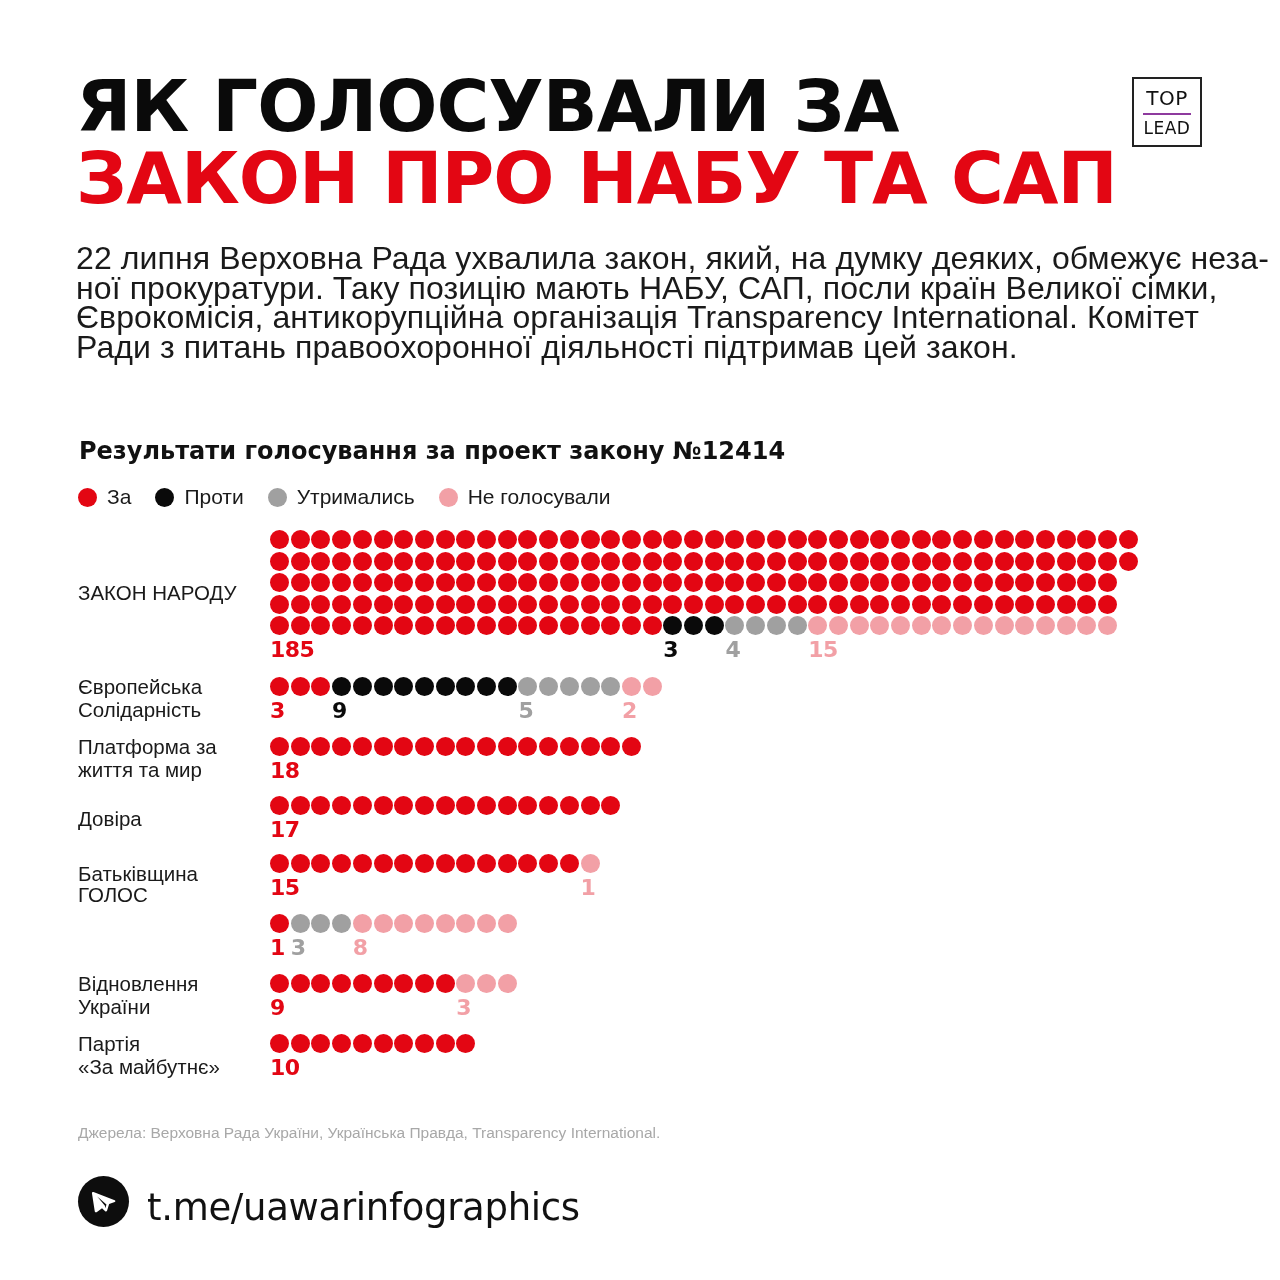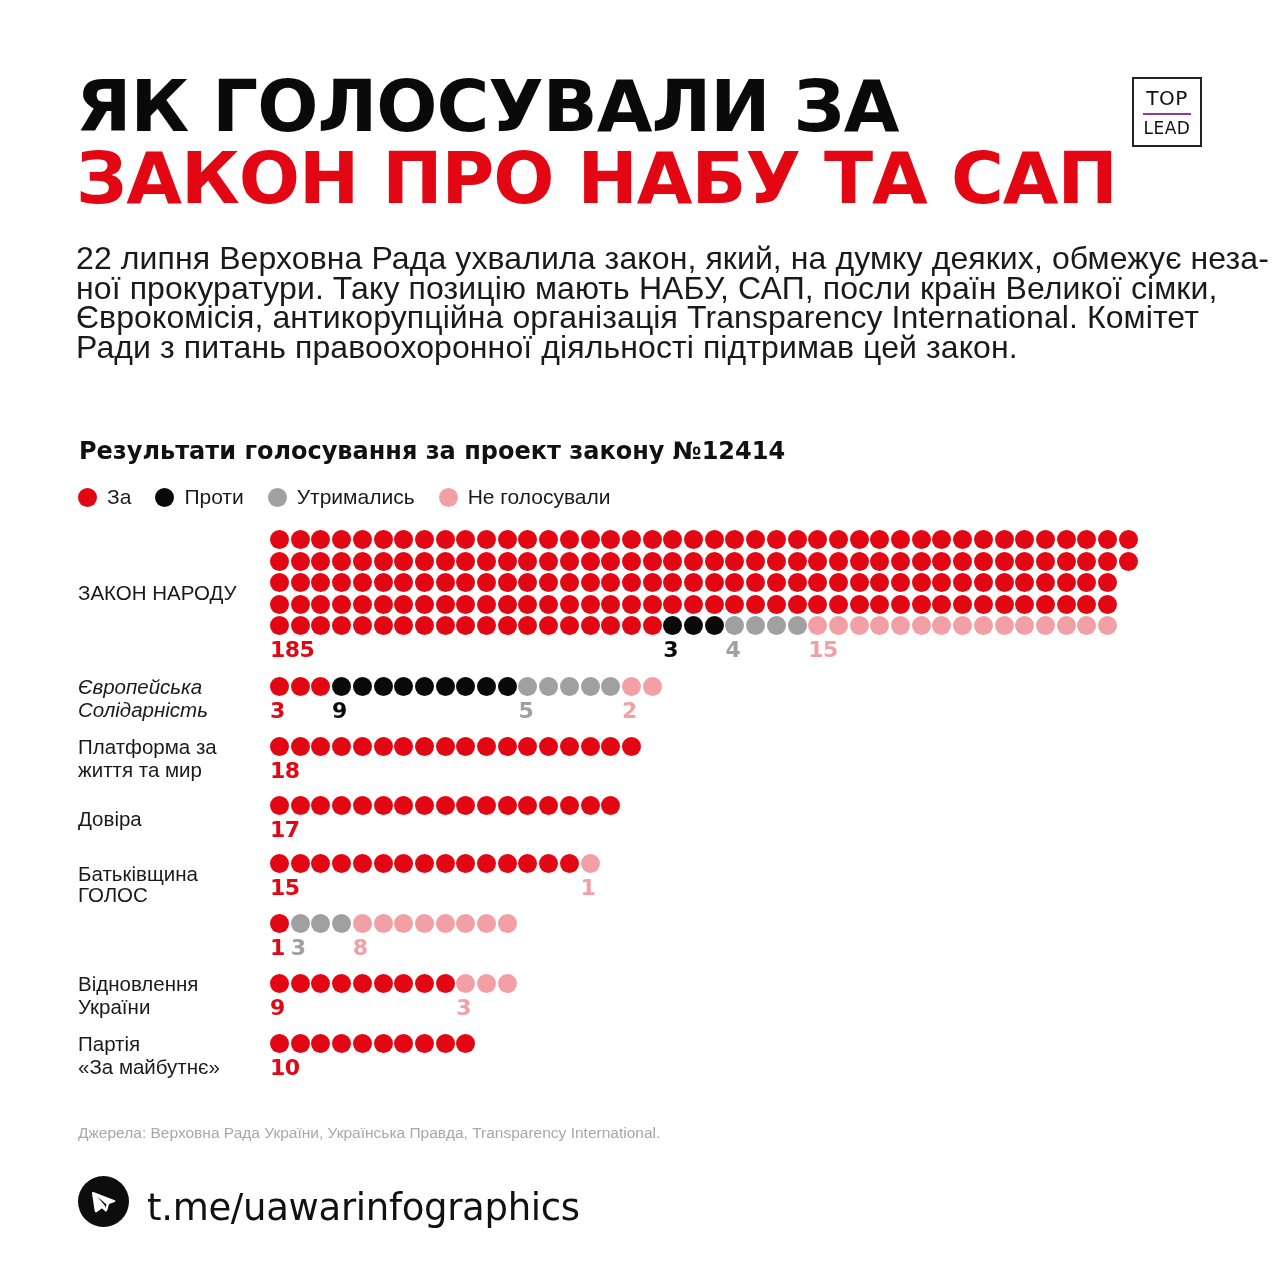--- a/index.html
+++ b/index.html
@@ -307,21 +307,21 @@
     <div class="dot" style="left: 994.5px; top: 616px; background: rgb(242, 160, 166);"></div>
     <div class="dot" style="left: 1015.2px; top: 616px; background: rgb(242, 160, 166);"></div>
     <div class="dot" style="left: 1035.9px; top: 616px; background: rgb(242, 160, 166);"></div>
     <div class="dot" style="left: 1056.6px; top: 616px; background: rgb(242, 160, 166);"></div>
     <div class="dot" style="left: 1077.3px; top: 616px; background: rgb(242, 160, 166);"></div>
     <div class="dot" style="left: 1098px; top: 616px; background: rgb(242, 160, 166);"></div>
     <div class="count" style="left: 270px; top: 638px; color: rgb(227, 6, 19);">185</div>
     <div class="count" style="left: 663.3px; top: 638px; color: rgb(10, 10, 10);">3</div>
     <div class="count" style="left: 725.4px; top: 638px; color: rgb(160, 160, 160);">4</div>
     <div class="count" style="left: 808.2px; top: 638px; color: rgb(242, 160, 166);">15</div>
-    <div class="party-label" style="top: 676px; font-style: italic;">Європейська
+    <div class="party-label" style="top: 676px;">Європейська
 Солідарність</div>
     <div class="dot" style="left: 270px; top: 677px; background: rgb(227, 6, 19);"></div>
     <div class="dot" style="left: 290.7px; top: 677px; background: rgb(227, 6, 19);"></div>
     <div class="dot" style="left: 311.4px; top: 677px; background: rgb(227, 6, 19);"></div>
     <div class="dot" style="left: 332.1px; top: 677px; background: rgb(10, 10, 10);"></div>
     <div class="dot" style="left: 352.8px; top: 677px; background: rgb(10, 10, 10);"></div>
     <div class="dot" style="left: 373.5px; top: 677px; background: rgb(10, 10, 10);"></div>
     <div class="dot" style="left: 394.2px; top: 677px; background: rgb(10, 10, 10);"></div>
     <div class="dot" style="left: 414.9px; top: 677px; background: rgb(10, 10, 10);"></div>
     <div class="dot" style="left: 435.6px; top: 677px; background: rgb(10, 10, 10);"></div>

